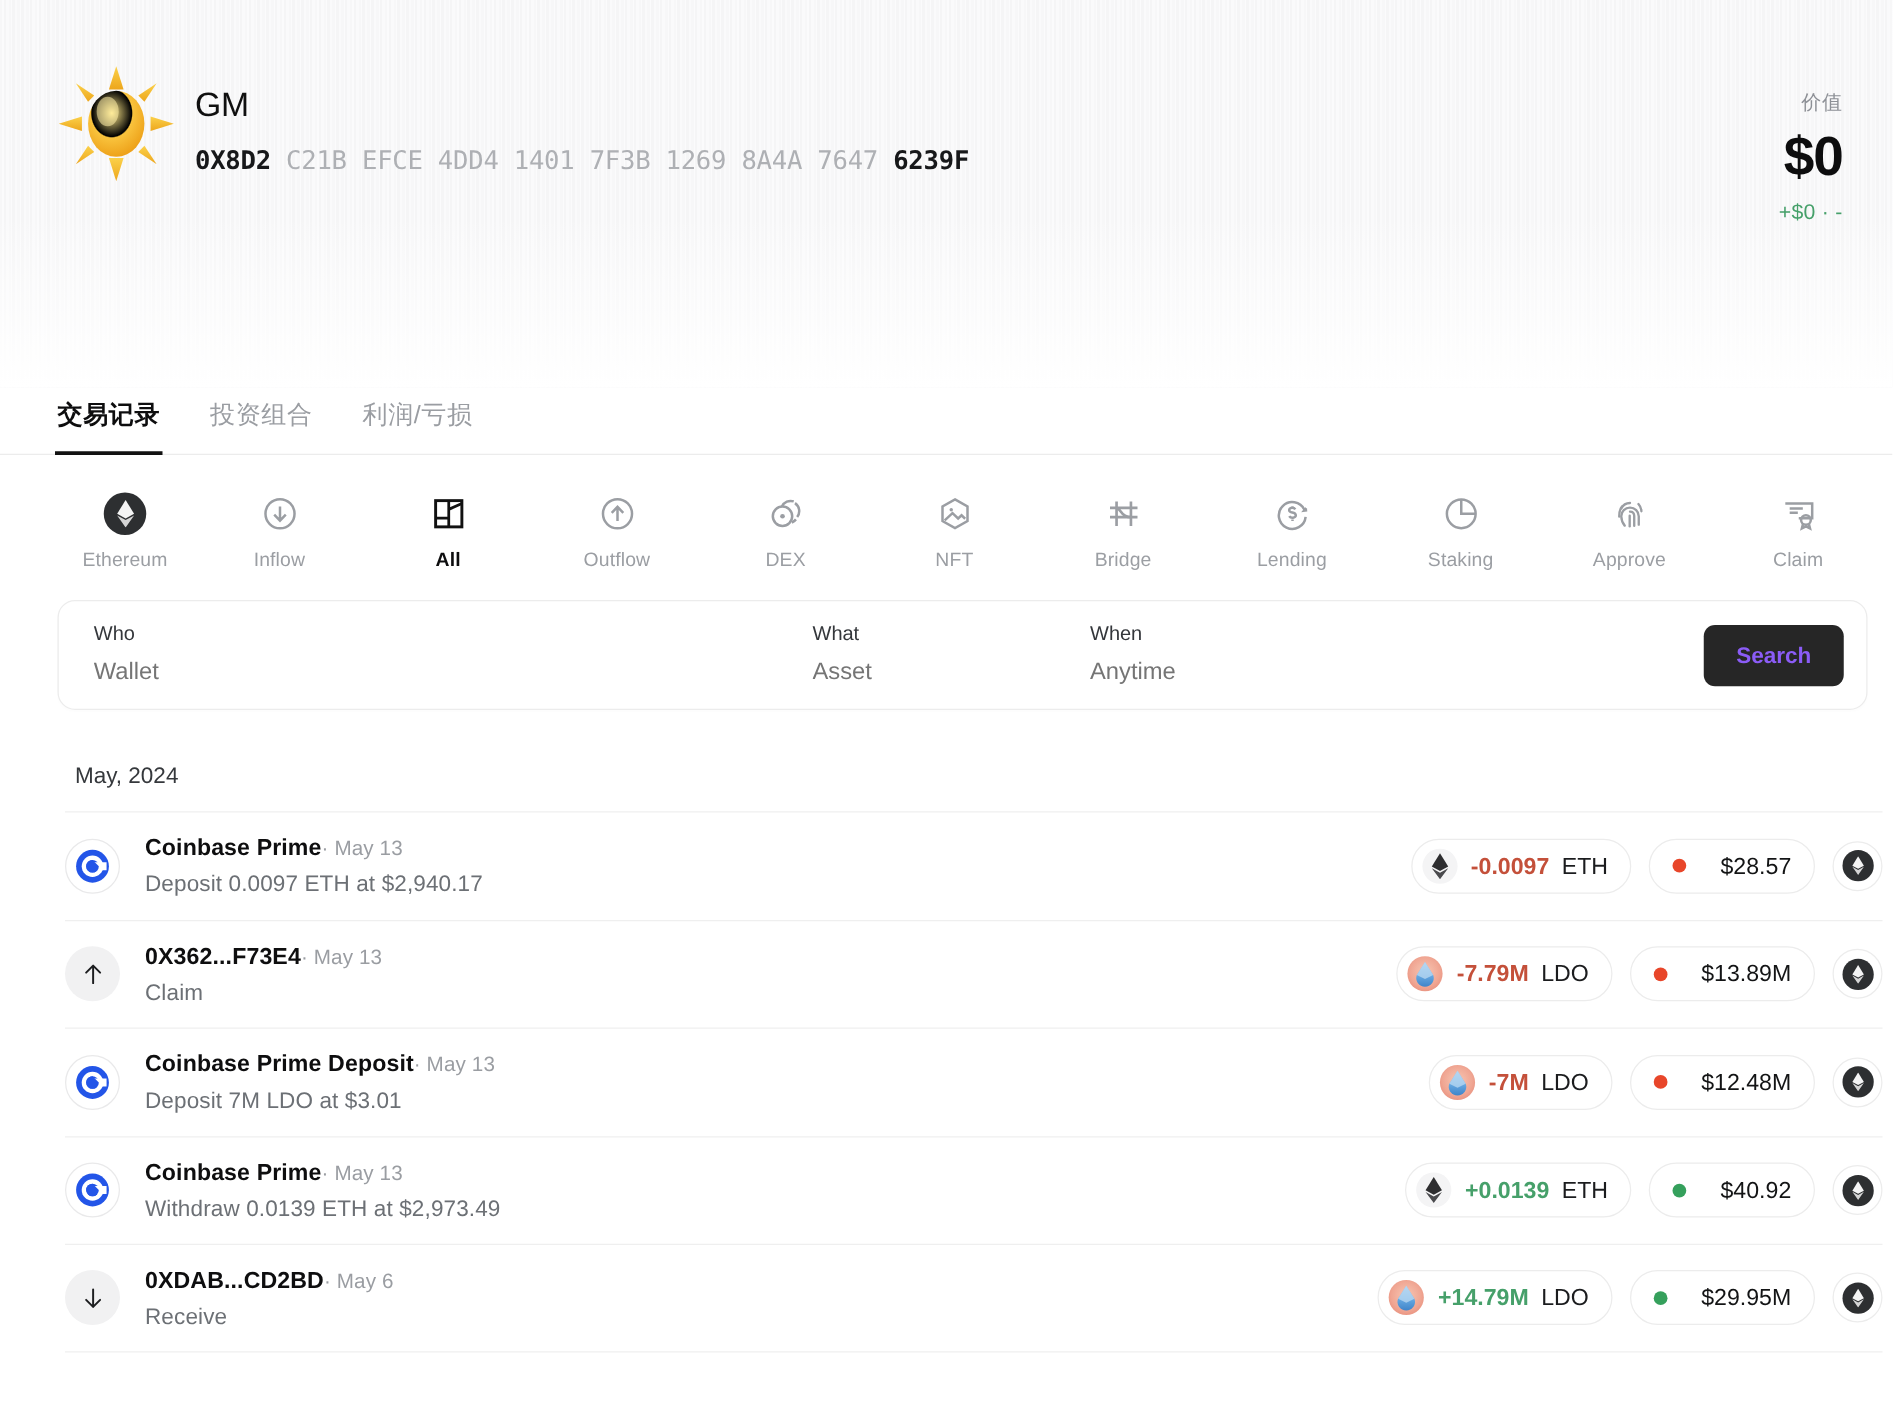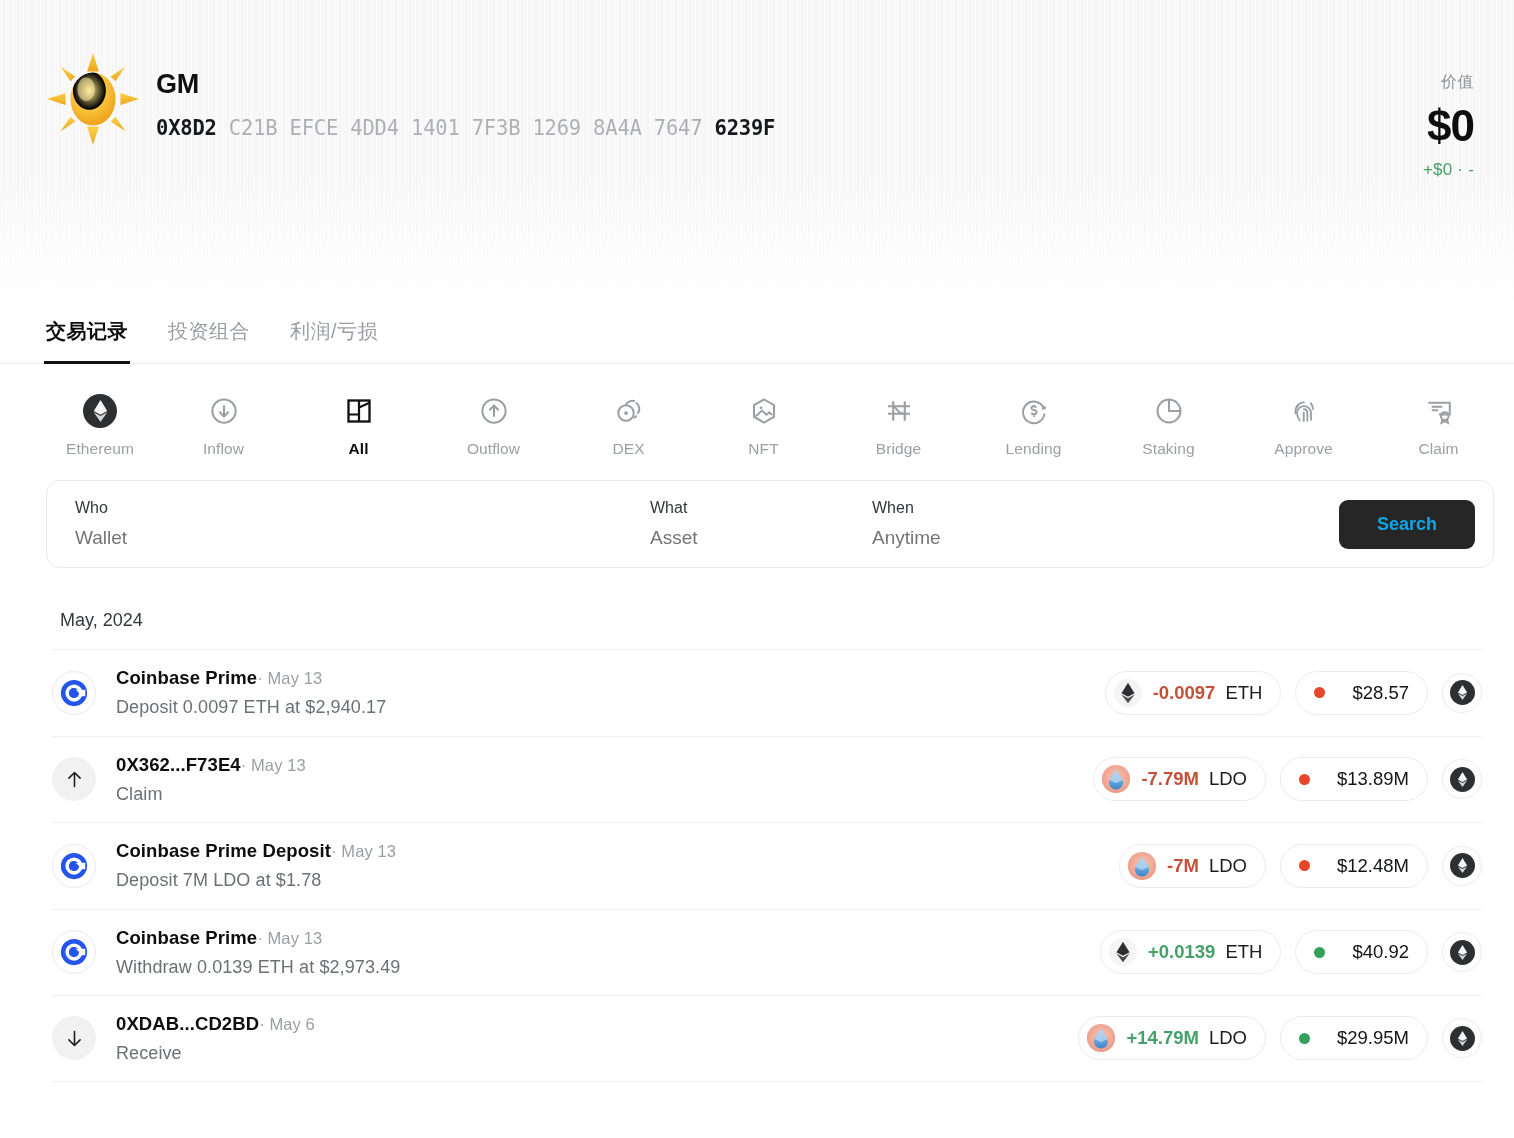--- a/index.html
+++ b/index.html
@@ -35,21 +35,21 @@
   .identity { display: flex; align-items: flex-start; gap: 14px; }
   .sun-avatar {
     width: 98px; height: 98px;
     display: block;
     flex: none;
     margin-top: 2px;
   }
   .id-text { padding-top: 22px; }
   .wallet-name {
     font-size: 27px;
-    font-weight: bold;
+    font-weight: normal;
     color: #101010;
     letter-spacing: -0.3px;
     line-height: 1.1;
   }
   .wallet-addr {
     margin-top: 16px;
     font-family: "DejaVu Sans Mono", monospace;
     font-size: 20.5px;
     letter-spacing: -0.2px;
     color: #aeb0b4;
@@ -151,37 +151,37 @@
     margin-top: 10px;
     font-size: 19px;
     color: #b8babd;
     border: 0; outline: 0; background: transparent;
     width: 100%;
     font-family: "Liberation Sans", sans-serif;
   }
   .search-btn {
     flex: none;
     background: #262626;
-    color: #0ea5e9;
+    color: #8b5cf6;
     border: 0;
     border-radius: 9px;
     font-size: 18px;
     font-weight: bold;
-    padding: 14px 38px;
+    padding: 14px 26px;
     cursor: pointer;
     font-family: "Liberation Sans", sans-serif;
   }
 
   
   .month-label {
     padding: 42px 0 18px 60px;
     font-size: 18px;
     color: #35383c;
   }
-  .tx-list { padding: 0 32px 0 52px; }
+  .tx-list { padding: 0 8px 0 52px; }
   .tx-row {
     display: flex;
     align-items: center;
     height: 86.5px;
     border-top: 1px solid #efefef;
     cursor: pointer;
   }
   .tx-row:last-child { border-bottom: 1px solid #efefef; }
   .tx-ico { width: 44px; height: 44px; flex: none; margin-right: 20px; }
   .tx-main { flex: 1; min-width: 0; }
@@ -523,21 +523,21 @@
             <circle cx="16" cy="16" r="9.2" fill="#fff"></circle>
             <circle cx="16" cy="16" r="5.4" fill="#2355e8"></circle>
             <rect x="16" y="12.6" width="12" height="6.8" fill="#fff"></rect>
             <circle cx="16" cy="16" r="5.4" fill="none" stroke="#2355e8" stroke-width="0"></circle>
             <path d="M16 10.6a5.4 5.4 0 1 0 0 10.8 5.4 5.4 0 0 0 5.4-5.4" fill="#2355e8"></path>
           </svg>
         </span>
       </span>
       <div class="tx-main">
         <div class="tx-title-line"><span>Coinbase Prime Deposit</span><span class="tx-date">· May 13</span></div>
-        <div class="tx-sub">Deposit 7M LDO at $1.78</div>
+        <div class="tx-sub">Deposit 7M LDO at $3.01</div>
       </div>
       <div class="tx-right">
         <span class="pill">
           <span class="token-ico"><svg width="30" height="30" viewBox="0 0 32 32">
               <defs>
                 <radialGradient id="ldoBg" cx="50%" cy="45%" r="60%">
                   <stop offset="0%" stop-color="#f7c7b4"></stop>
                   <stop offset="70%" stop-color="#f0a693"></stop>
                   <stop offset="100%" stop-color="#e8907d"></stop>
                 </radialGradient>

